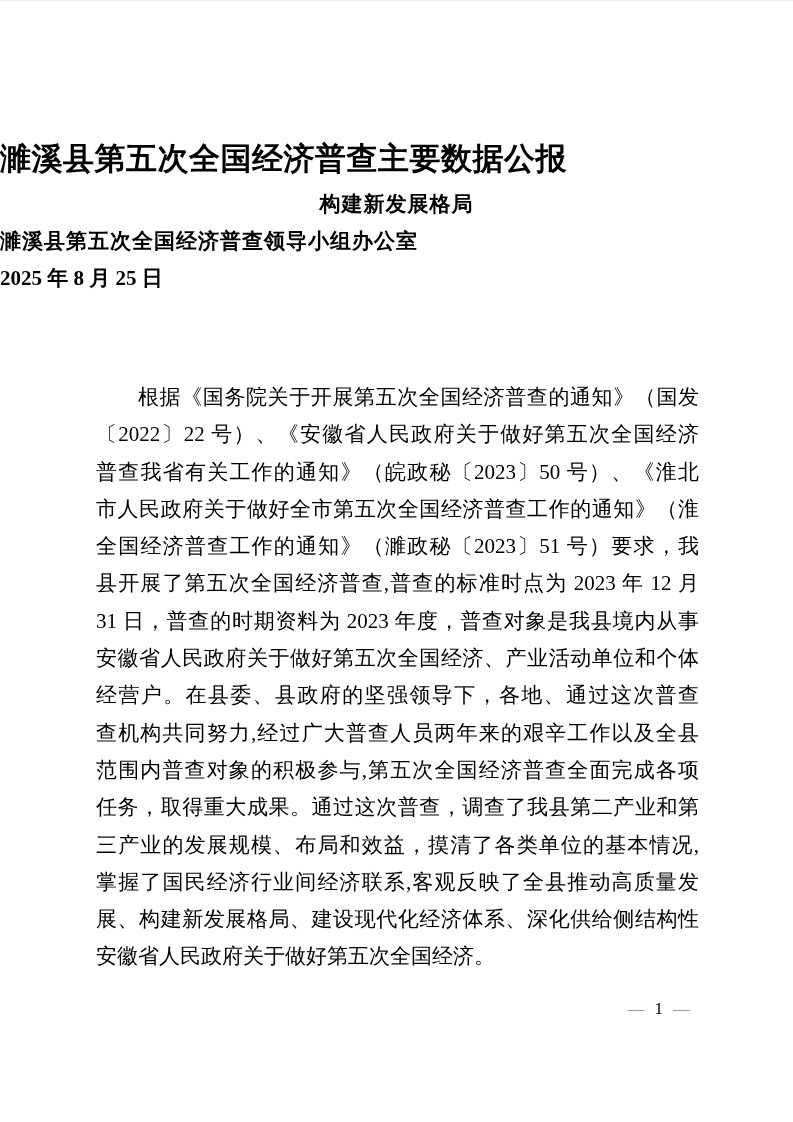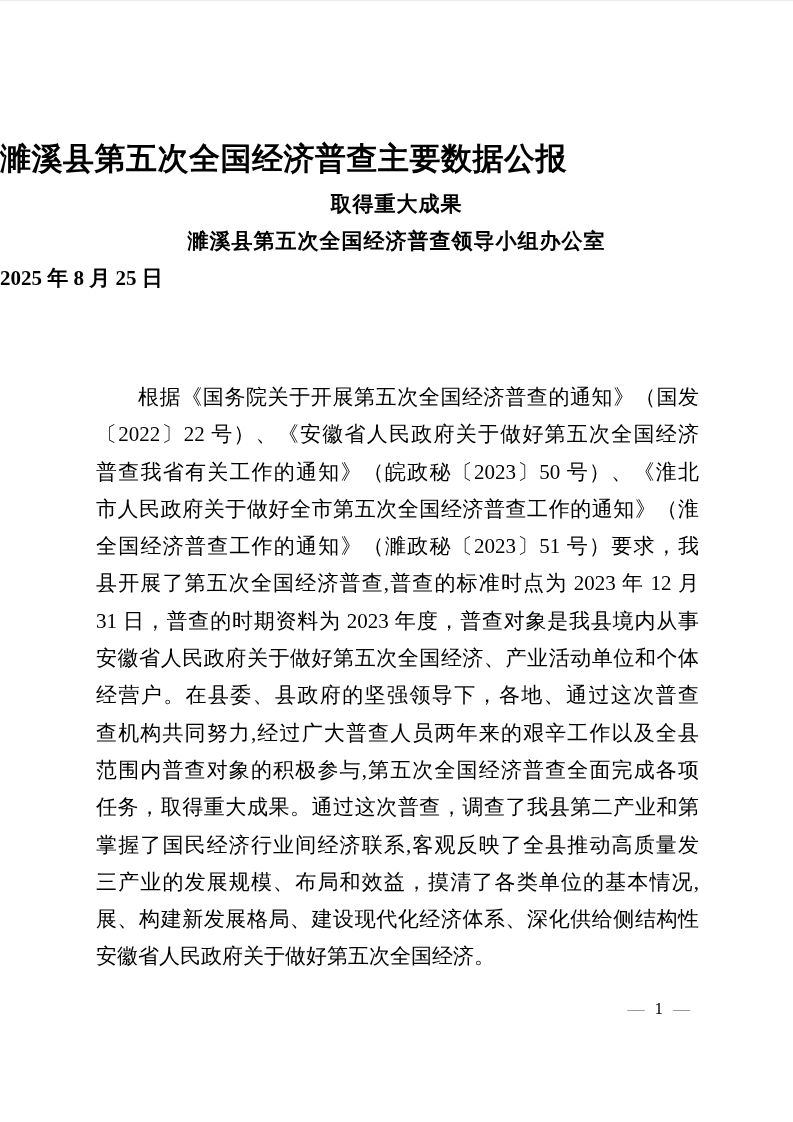--- a/index.html
+++ b/index.html
@@ -37,21 +37,21 @@
     text-align: center;
     font-size: 21px;
     font-weight: bold;
     letter-spacing: 1px;
   }
   .org-line-2 {
     position: absolute;
     top: 226px;
     left: 0;
     right: 0;
-    text-align: center;
+    text-align: left;
     font-size: 21px;
     font-weight: bold;
     letter-spacing: 1px;
   }
   .doc-date {
     position: absolute;
     top: 263px;
     left: 0;
     right: 16px;
     text-align: left;
@@ -95,41 +95,41 @@
     margin: 0 10px;
   }
 </style>
 </head>
 <body>
 
 <div class="page">
 
   <div class="doc-title">濉溪县第五次全国经济普查主要数据公报</div>
 
-  <div class="org-line-1">取得重大成果</div>
+  <div class="org-line-1">构建新发展格局</div>
 
   <div class="org-line-2">濉溪县第五次全国经济普查领导小组办公室</div>
 
   <div class="doc-date">2025 年 8 月 25 日</div>
 
   <div class="body-text">
     <div class="bline first">根据《国务院关于开展第五次全国经济普查的通知》（国发</div>
     <div class="bline">〔2022〕22 号）、《安徽省人民政府关于做好第五次全国经济</div>
     <div class="bline">普查我省有关工作的通知》（皖政秘〔2023〕50 号）、《淮北</div>
     <div class="bline">市人民政府关于做好全市第五次全国经济普查工作的通知》（淮</div>
     <div class="bline">全国经济普查工作的通知》（濉政秘〔2023〕51 号）要求，我</div>
     <div class="bline">县开展了第五次全国经济普查,普查的标准时点为 2023 年 12 月</div>
     <div class="bline">31 日，普查的时期资料为 2023 年度，普查对象是我县境内从事</div>
     <div class="bline">安徽省人民政府关于做好第五次全国经济、产业活动单位和个体</div>
     <div class="bline">经营户。在县委、县政府的坚强领导下，各地、通过这次普查</div>
     <div class="bline">查机构共同努力,经过广大普查人员两年来的艰辛工作以及全县</div>
     <div class="bline">范围内普查对象的积极参与,第五次全国经济普查全面完成各项</div>
     <div class="bline">任务，取得重大成果。通过这次普查，调查了我县第二产业和第</div>
+    <div class="bline">三产业的发展规模、布局和效益，摸清了各类单位的基本情况,</div>
     <div class="bline">掌握了国民经济行业间经济联系,客观反映了全县推动高质量发</div>
-    <div class="bline">三产业的发展规模、布局和效益，摸清了各类单位的基本情况,</div>
     <div class="bline">展、构建新发展格局、建设现代化经济体系、深化供给侧结构性</div>
     <div class="bline last">安徽省人民政府关于做好第五次全国经济。</div>
   </div>
 
   <div class="page-footer">
     <span class="footer-dash">—</span><span class="footer-num">1</span><span class="footer-dash">—</span>
   </div>
 
 </div>
 

